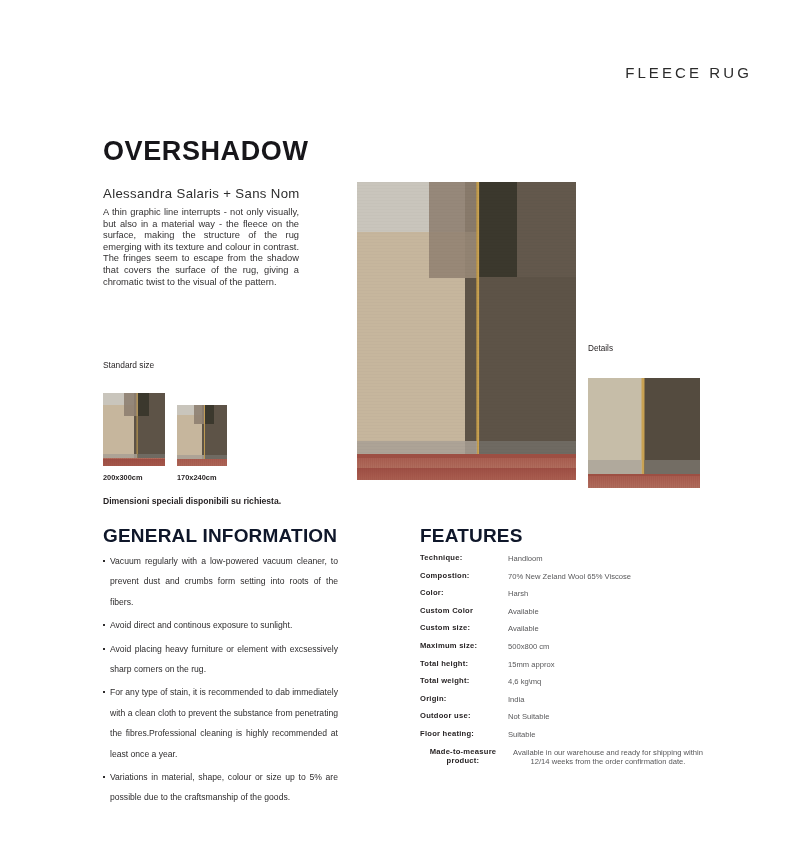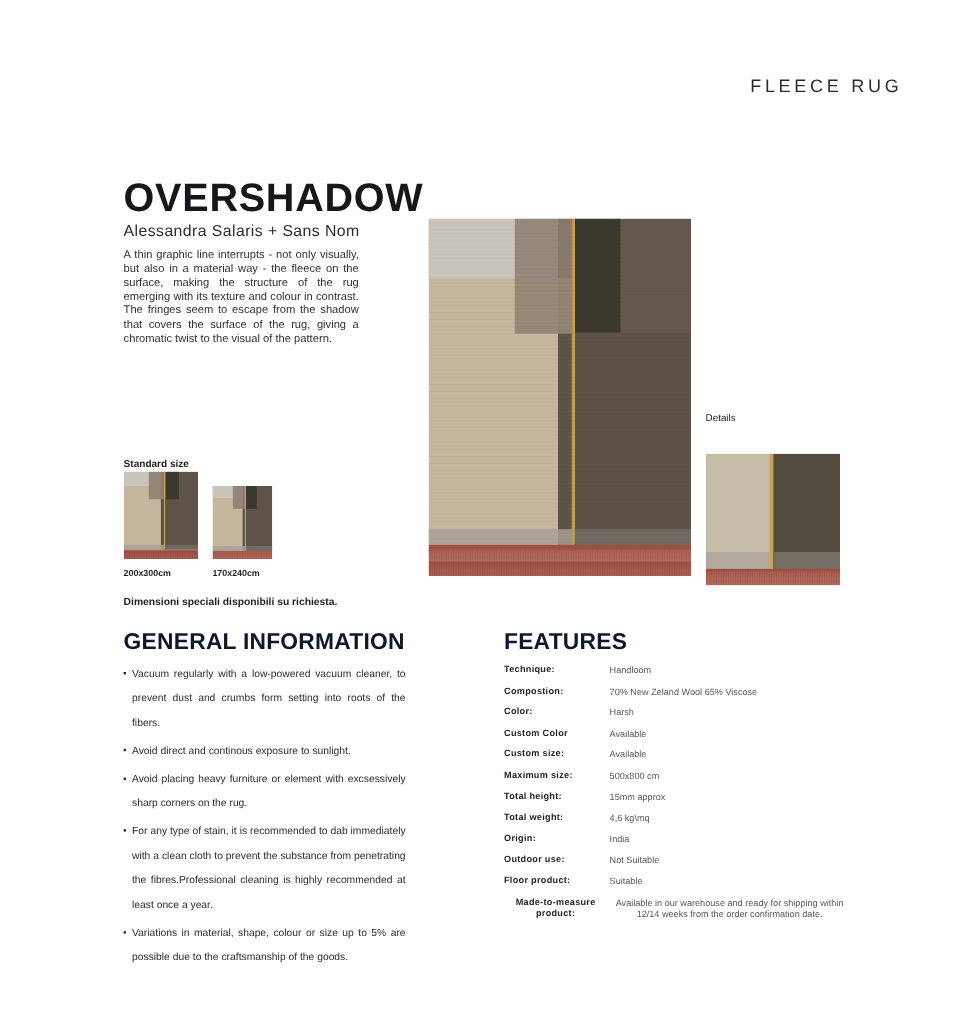--- a/index.html
+++ b/index.html
@@ -26,25 +26,24 @@
     letter-spacing: 3.1px;
     color: #2b2b2b;
     font-weight: 400;
   }
 
   
   .product-title {
     position: absolute;
     left: 103px;
     top: 136px;
-    font-size: 33px;
+    font-size: 27px;
     font-weight: bold;
     letter-spacing: 0.6px;
     color: #17161a;
-    margin-top: 10px;
   }
   .designer-clip {
     position: absolute;
     left: 103px;
     top: 184px;
     width: 217px;
     height: 20px;
     overflow: hidden;
     white-space: nowrap;
   }
@@ -61,23 +60,23 @@
     font-size: 9.3px;
     line-height: 11.6px;
     color: #333132;
     text-align: justify;
   }
 
   
   .std-size-label {
     position: absolute;
     left: 103px;
-    top: 381px;
+    top: 360px;
     font-size: 8.4px;
-    font-weight: bold;
+    font-weight: normal;
     color: #231f20;
   }
   .thumbs { position: absolute; left: 103px; top: 393px; }
   .thumb-wrap { position: absolute; }
   .thumb-cap {
     position: absolute;
     font-size: 7.4px;
     font-weight: bold;
     color: #231f20;
     white-space: nowrap;
@@ -347,21 +346,21 @@
     </div>
     <div class="feat-row">
       <div class="feat-label">Origin:</div>
       <div class="feat-value">India</div>
     </div>
     <div class="feat-row">
       <div class="feat-label">Outdoor use:</div>
       <div class="feat-value">Not Suitable</div>
     </div>
     <div class="feat-row">
-      <div class="feat-label">Floor product:</div>
+      <div class="feat-label">Floor heating:</div>
       <div class="feat-value">Suitable</div>
     </div>
     <div class="feat-row tall">
       <div class="feat-label">Made-to-measure product:</div>
       <div class="feat-value">Available in our warehouse and ready for shipping within 12/14 weeks from the order confirmation date.</div>
     </div>
   </div>
 
 </div>
 

